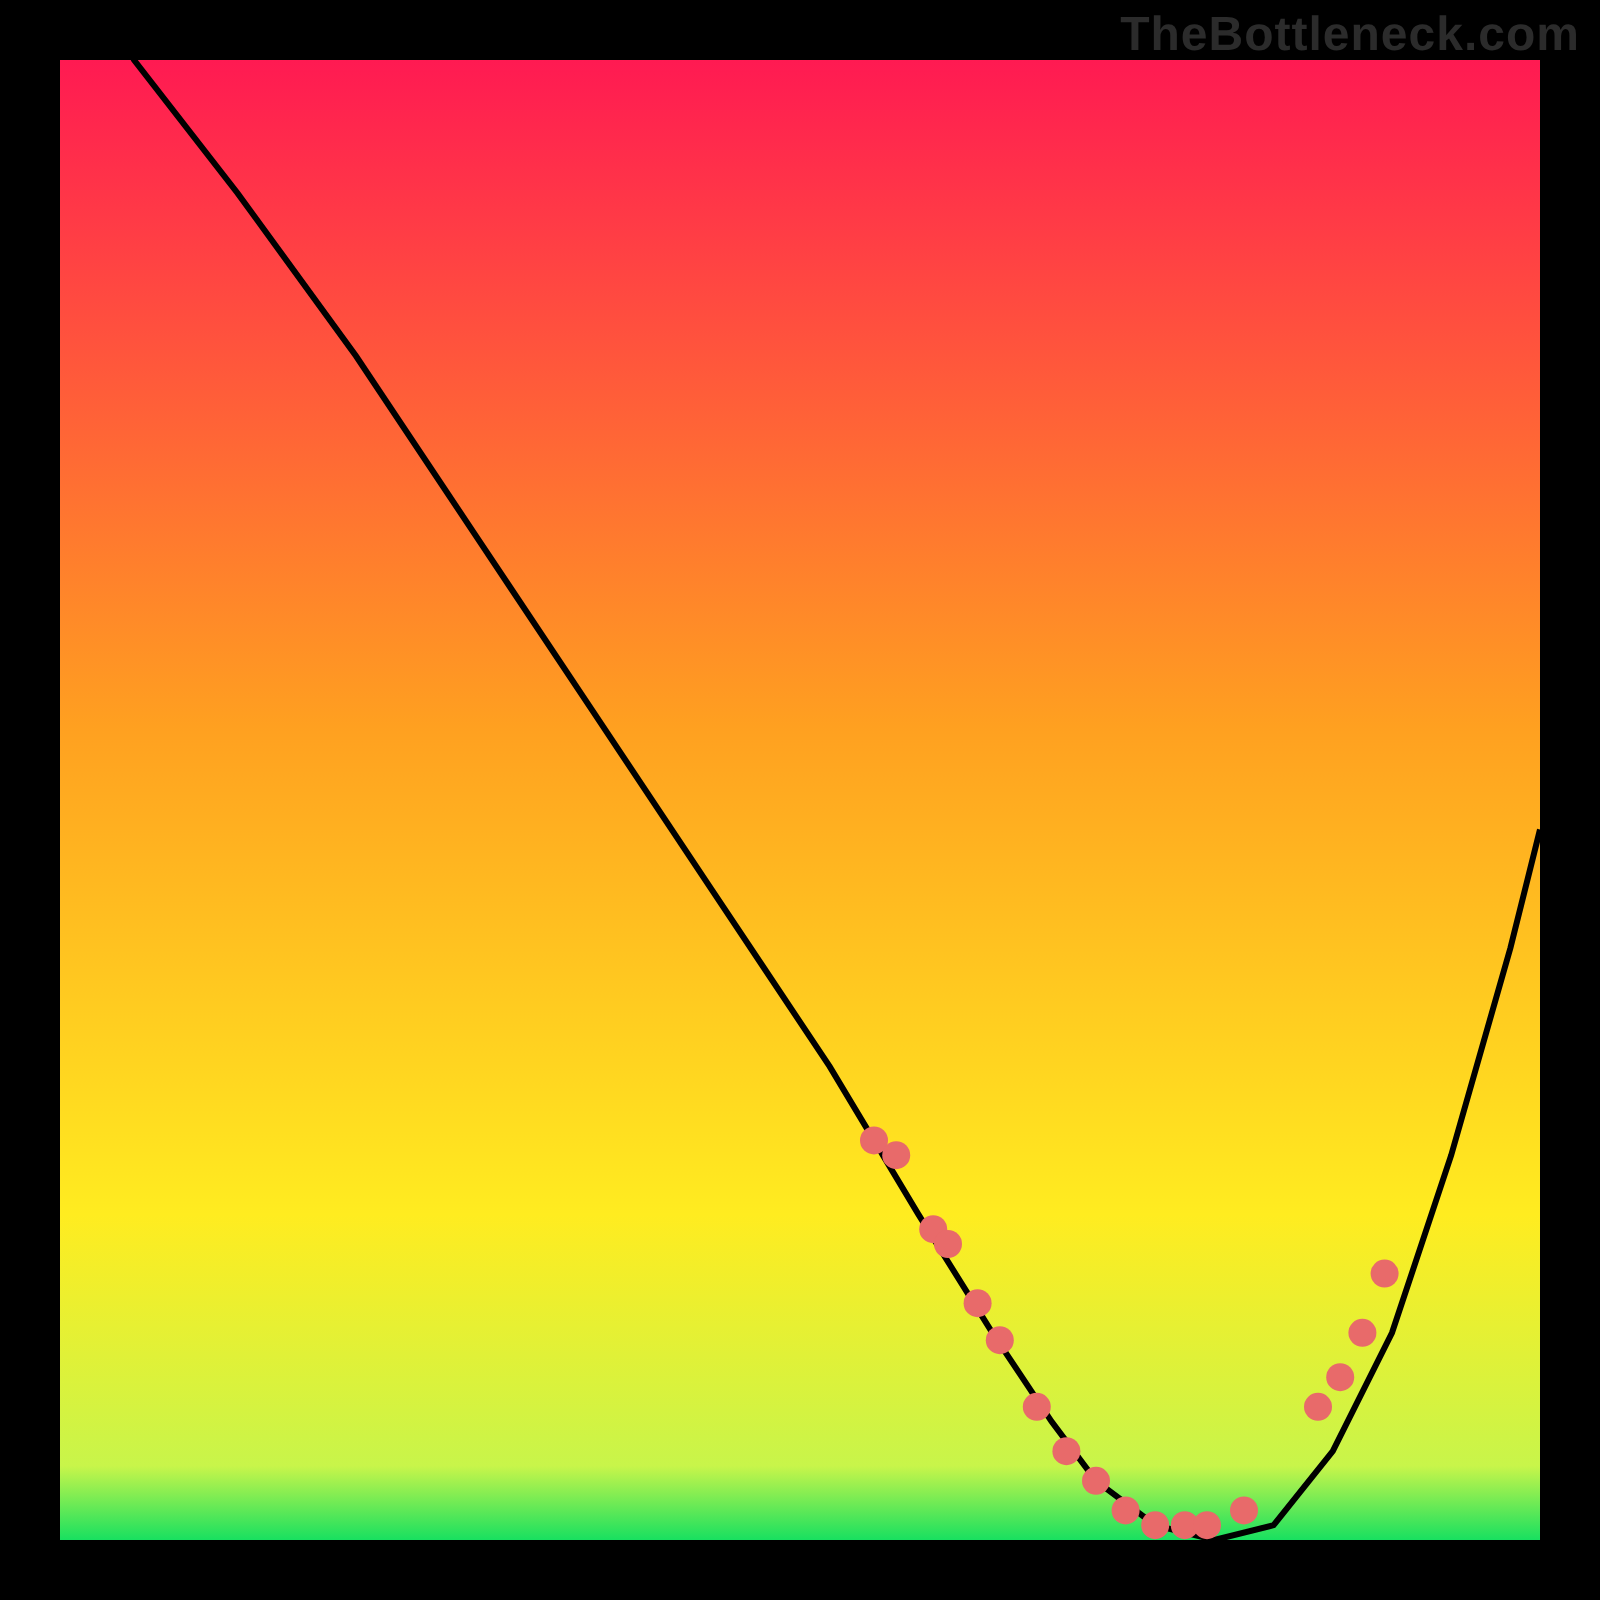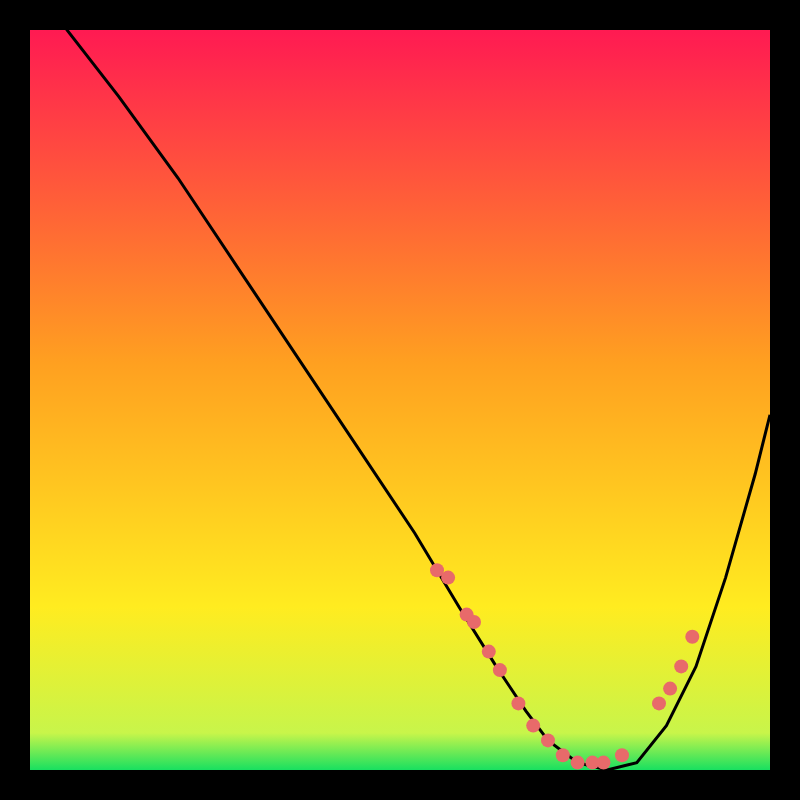--- a/index.html
+++ b/index.html
@@ -33,20 +33,21 @@
     top: 30px;
     width: 740px;
     height: 740px;
   }
   svg { display: block; }
 </style>
 </head>
 <body>
 
 <div class="frame">
+  <div class="watermark">TheBottleneck.com</div>
   <div class="plot">
     <svg id="chart-svg" viewBox="0 0 740 740" width="740" height="740">
       <defs>
         <linearGradient id="bg-grad" x1="0" y1="0" x2="0" y2="1">
           <stop id="g0" offset="0%" stop-color="#ff1a52"></stop>
           <stop id="g1" offset="45%" stop-color="#ffa020"></stop>
           <stop id="g2" offset="78%" stop-color="#ffec20"></stop>
           <stop id="g3" offset="95%" stop-color="#c8f54a"></stop>
           <stop id="g4" offset="100%" stop-color="#18e060"></stop>
         </linearGradient>

